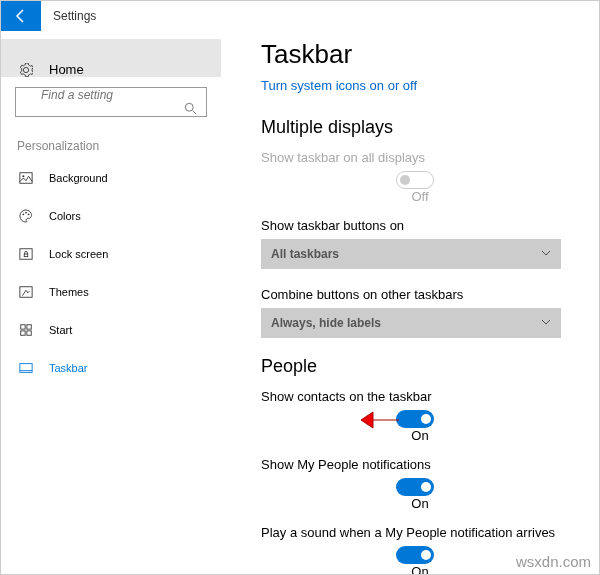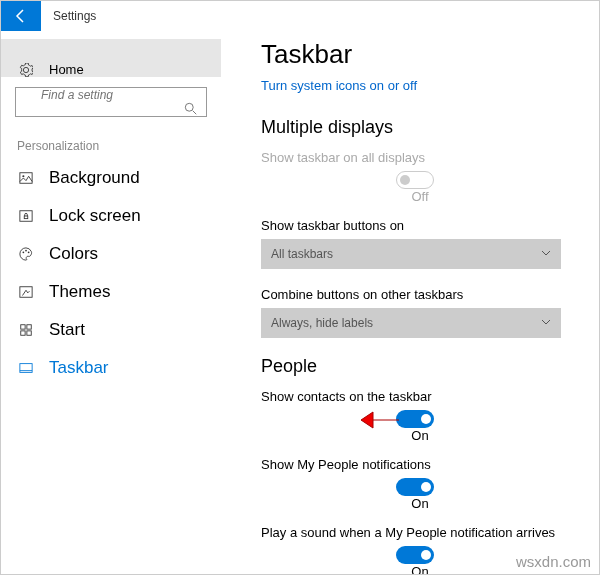--- a/index.html
+++ b/index.html
@@ -10,42 +10,42 @@
     .app-title { margin-left: 12px; font-size: 12px; color: #333; }
     .content { display: flex; height: calc(100% - 30px); }
     .sidebar { width: 220px; padding-top: 8px; }
     .home-item { display: flex; align-items: flex-end; height: 38px; padding: 0 16px; background: #e6e6e6; cursor: pointer; }
     .home-item .ico { width: 18px; display: flex; justify-content: center; }
     .home-item .lbl { margin-left: 14px; font-size: 13px; }
     .search-wrap { margin: 10px 14px 0 14px; }
     .search-box { display: flex; align-items: flex-end; border: 1px solid #999; height: 30px; padding: 0 8px; flex-direction: column; }
     .search-box input { flex: 1; border: none; outline: none; font-size: 12px; font-style: italic; color: #666; background: transparent; }
     .section-label { margin: 22px 0 6px 16px; font-size: 12px; color: #888; }
-    .nav-item { display: flex; align-items: center; height: 38px; padding: 0 16px; cursor: pointer; font-size: 17px; }
+    .nav-item { display: flex; align-items: center; height: 38px; padding: 0 16px; cursor: pointer; font-size: 11px; }
     .nav-item .ico { width: 18px; display: flex; justify-content: center; color: #333; }
     .nav-item .lbl { margin-left: 14px; }
     .nav-item.active { color: #0078d7; }
     .nav-item.active .ico { color: #0078d7; }
     .main { flex: 1; padding: 8px 30px 0 40px; overflow: hidden; }
     .h1 { font-size: 26px; font-weight: 300; margin-bottom: 6px; }
     .link { color: #0066cc; font-size: 13px; cursor: pointer; display: inline-block; margin-bottom: 24px; }
     .h2 { font-size: 18px; font-weight: 400; margin-bottom: 12px; }
     .setting-label { font-size: 13px; margin-bottom: 6px; }
     .setting-label.disabled { color: #aaa; }
     .toggle-row { display: flex; align-items: center; margin-bottom: 14px; flex-direction: column; }
     .toggle { width: 38px; height: 18px; border-radius: 9px; position: relative; cursor: pointer; }
     .toggle.off { border: 1px solid #aaa; background: #fff; }
     .toggle.off.disabled { border-color: #ccc; cursor: default; }
     .toggle.off .knob { width: 10px; height: 10px; border-radius: 50%; background: #aaa; position: absolute; left: 3px; top: 3px; }
     .toggle.off.disabled .knob { background: #ccc; }
     .toggle.on { background: #0078d7; }
     .toggle.on .knob { width: 10px; height: 10px; border-radius: 50%; background: #fff; position: absolute; right: 3px; top: 4px; }
     .toggle-lbl { margin-left: 10px; font-size: 13px; }
     .toggle-lbl.disabled { color: #aaa; }
-    .combo { width: 300px; height: 30px; background: #ccc; display: flex; align-items: center; justify-content: space-between; padding: 0 10px; font-size: 12px; color: #555; margin-bottom: 18px; cursor: pointer; }
+    .combo { width: 300px; height: 30px; background: #ccc; display: flex; align-items: center; justify-content: space-between; padding: 0 10px; font-size: 12px; color: #555; margin-bottom: 18px; cursor: pointer; font-weight: bold; }
     .arrow { position: absolute; width: 40px; height: 24px; }
     .arrow svg { width: 100%; height: 100%; }
     .watermark { position: absolute; bottom: 4px; right: 8px; font-size: 15px; color: #999; }
   </style>
 </head>
 <body>
 
 <div class="titlebar">
   <div class="back-btn">
     <svg viewBox="0 0 16 16">
@@ -82,37 +82,37 @@
             <rect x="1" y="2" width="14" height="12" fill="none" stroke="#333"></rect>
             <circle cx="5" cy="6" r="1.2" fill="#333"></circle>
             <path d="M1 12l4-4 3 3 3-5 4 6" fill="none" stroke="#333"></path>
           </svg>
         </span>
       <span class="lbl">Background</span>
     </div>
     <div class="nav-item">
       <span class="ico">
           <svg width="14" height="14" viewBox="0 0 16 16">
-            <rect x="1" y="2" width="14" height="12" fill="none" stroke="#333"></rect>
-            <rect x="6" y="8" width="4" height="3" fill="none" stroke="#333"></rect>
-            <path d="M6.5 8V6.5a1.5 1.5 0 013 0V8" fill="none" stroke="#333"></path>
-          </svg>
-        </span>
-      <span class="lbl">Lock screen</span>
-    </div>
-    <div class="nav-item">
-      <span class="ico">
-          <svg width="14" height="14" viewBox="0 0 16 16">
             <path d="M8 1a7 7 0 100 14c1 0 1-1 .5-1.5S8 12 9 11s3 .5 4-1 2-3 1-5a7 7 0 00-6-4z" fill="none" stroke="#333"></path>
             <circle cx="5" cy="6" r="1" fill="#333"></circle>
             <circle cx="8" cy="4" r="1" fill="#333"></circle>
             <circle cx="11" cy="6" r="1" fill="#333"></circle>
           </svg>
         </span>
       <span class="lbl">Colors</span>
+    </div>
+    <div class="nav-item">
+      <span class="ico">
+          <svg width="14" height="14" viewBox="0 0 16 16">
+            <rect x="1" y="2" width="14" height="12" fill="none" stroke="#333"></rect>
+            <rect x="6" y="8" width="4" height="3" fill="none" stroke="#333"></rect>
+            <path d="M6.5 8V6.5a1.5 1.5 0 013 0V8" fill="none" stroke="#333"></path>
+          </svg>
+        </span>
+      <span class="lbl">Lock screen</span>
     </div>
     <div class="nav-item">
       <span class="ico">
           <svg width="14" height="14" viewBox="0 0 16 16">
             <rect x="1" y="2" width="14" height="12" fill="none" stroke="#333"></rect>
             <path d="M4 12l4-6 2 3 2-2" fill="none" stroke="#333"></path>
           </svg>
         </span>
       <span class="lbl">Themes</span>
     </div>

